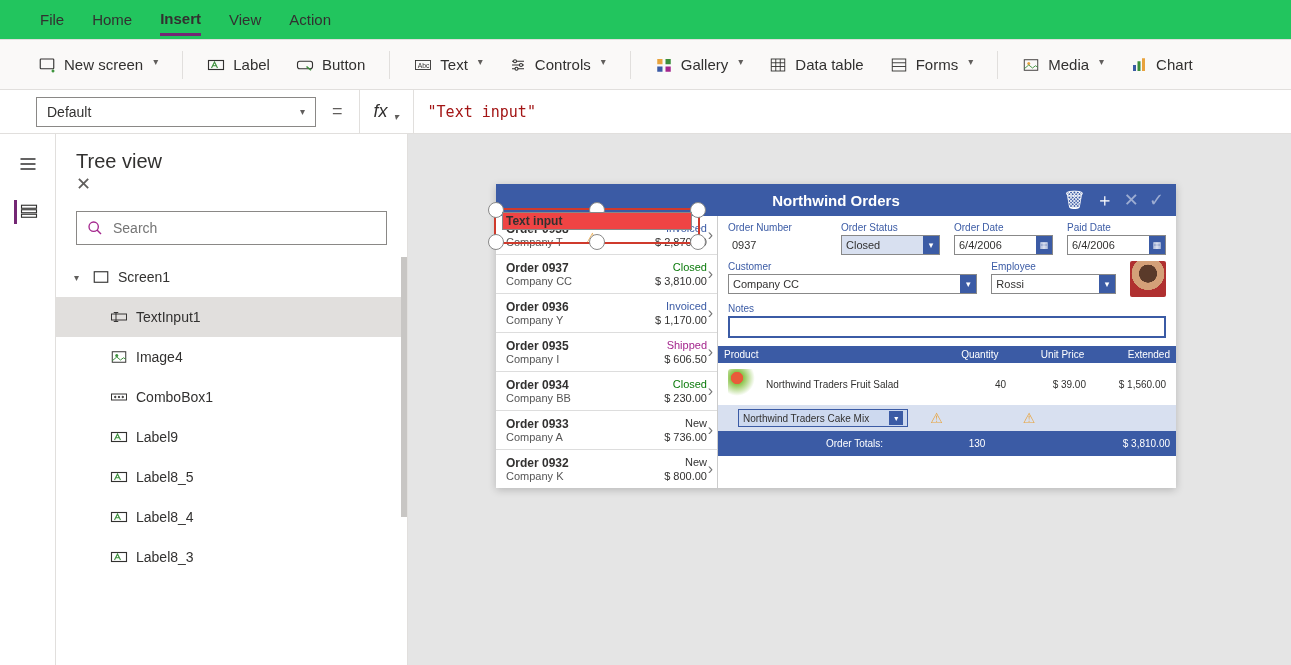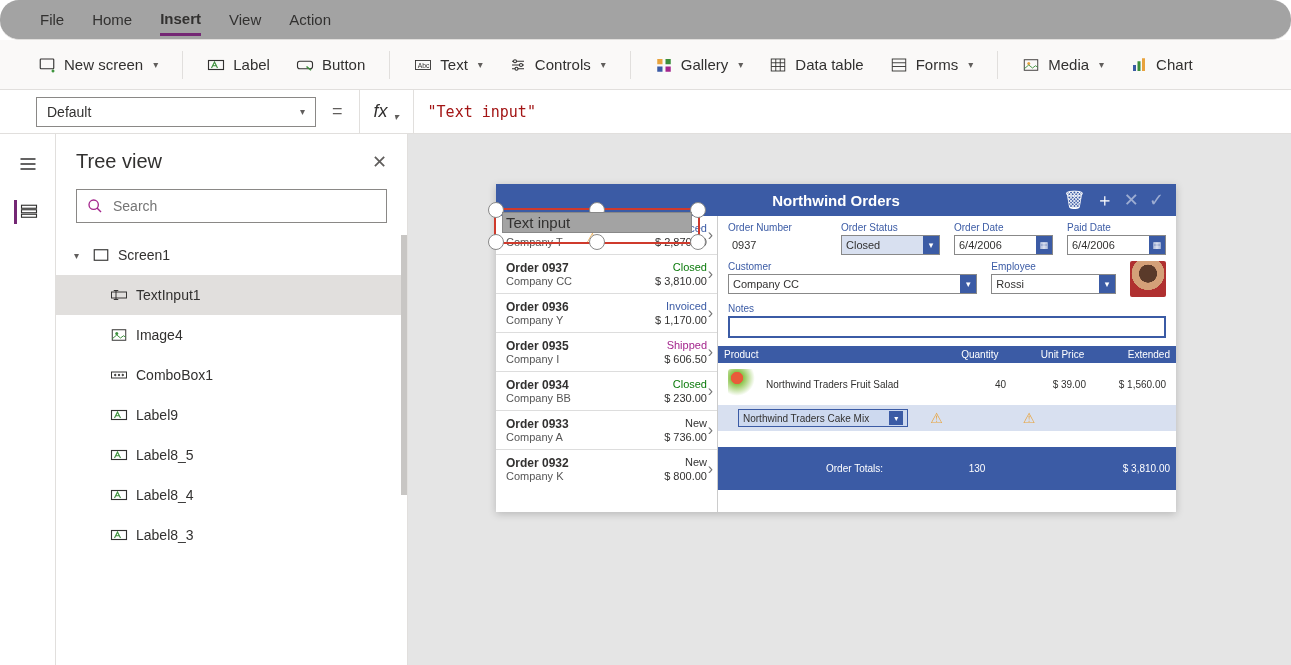--- a/index.html
+++ b/index.html
@@ -1,45 +1,45 @@
 <!DOCTYPE html>
 <html><head>
 <meta charset="utf-8">
 <style>
 * { box-sizing: border-box; margin: 0; padding: 0; font-family: "Segoe UI", sans-serif; }
 body { background: #fff; width: 1291px; height: 665px; overflow: hidden; font-size: 14px; color: #323130; }
 
 
-.menubar { display: flex; align-items: center; height: 40px; background: #a3a3a3; padding-left: 40px; gap: 28px; border-bottom: 1px solid #e1dfdd; border-radius: 19px; }
+.menubar { display: flex; align-items: center; height: 40px; background: #22c55e; padding-left: 40px; gap: 28px; border-bottom: 1px solid #e1dfdd; }
 .menubar .item { font-size: 15px; color: #323130; cursor: pointer; padding: 6px 0; }
 .menubar .item.active { font-weight: 600; border-bottom: 3px solid #742774; }
 
 
 .ribbon { display: flex; align-items: center; height: 50px; background: #faf9f8; padding-left: 32px; gap: 14px; border-bottom: 1px solid #e1dfdd; }
-.ribbon .rbtn { display: flex; align-items: center; gap: 8px; font-size: 15px; color: #323130; cursor: pointer; padding: 4px 6px; }
+.ribbon .rbtn { display: flex; align-items: flex-start; gap: 8px; font-size: 15px; color: #323130; cursor: pointer; padding: 4px 6px; }
 .ribbon .sep { width: 1px; height: 28px; background: #e1dfdd; margin: 0 4px; }
 .ribbon svg, .ribbon .ricon { width: 18px; height: 18px; }
 .chev { font-size: 10px; color: #605e5c; margin-left: 2px; }
 
 
 .formulabar { display: flex; align-items: center; height: 44px; border-bottom: 1px solid #e1dfdd; }
 .propsel { margin-left: 36px; width: 280px; height: 30px; border: 1px solid #8a8886; background: #fff; display: flex; align-items: center; padding: 0 10px; justify-content: space-between; }
 .eq { margin: 0 16px; font-size: 18px; color: #605e5c; }
 .fxwrap { display: flex; align-items: center; border-left: 1px solid #e1dfdd; height: 100%; }
 .fx { font-style: italic; font-family: "Segoe UI", serif; font-size: 18px; padding: 0 14px; color: #323130; display: flex; align-items: flex-end; gap: 4px;}
 .fxinput { border: none; outline: none; font-family: Consolas, monospace; font-size: 15px; color: #a31515; width: 700px; border-left: 1px solid #e1dfdd; height: 100%; padding-left: 14px; }
 
 
 .main { display: flex; height: calc(665px - 40px - 50px - 44px); }
 .leftrail { width: 56px; border-right: 1px solid #e1dfdd; display: flex; flex-direction: column; align-items: center; padding-top: 18px; gap: 24px; }
 .leftrail .railbtn { width: 24px; height: 24px; display:flex; align-items:center; justify-content:center; cursor:pointer; }
 .leftrail .railbtn.active { border-left: 3px solid #742774; margin-left: -3px; padding-left: 3px; }
 
 .treepanel { width: 352px; border-right: 1px solid #e1dfdd; display: flex; flex-direction: column; position: relative;}
-.treehead { display: flex; align-items: center; justify-content: space-between; padding: 16px 20px; }
+.treehead { display: flex; align-items: flex-start; justify-content: space-between; padding: 16px 20px; flex-direction: column; }
 .treehead h2 { font-size: 20px; font-weight: 400; }
 .treehead .close { font-size: 18px; color: #605e5c; cursor: pointer; }
 .searchbox { margin: 0 20px 12px; border: 1px solid #8a8886; height: 34px; display: flex; align-items: center; padding: 0 10px; gap: 10px; }
 .searchbox input { border: none; outline: none; font-size: 14px; flex: 1; }
 
 .treelist { overflow-y: auto; flex: 1; position: relative;}
 .treeitem { display: flex; align-items: center; height: 40px; padding-left: 12px; gap: 8px; font-size: 14px; cursor: pointer; }
 .treeitem.l1 { padding-left: 18px; }
 .treeitem.l2 { padding-left: 54px; }
 .treeitem.selected { background: #e1dfdd; }
@@ -64,21 +64,21 @@
 .orow .ostatus { font-size: 11px; text-align: right; }
 .orow .oprice { font-size: 11px; text-align: right; }
 .orow .arrow { position: absolute; right: 4px; top: 50%; transform: translateY(-50%); color: #777; font-size: 16px;}
 .st-inv { color: #3b5ba5; }
 .st-closed { color: #0b7a0b; }
 .st-shipped { color: #a4268d; }
 .st-new { color: #333; }
 
 .selbox { position: absolute; border: 2px solid #cf3a2c; background: rgba(255,255,255,0.0); z-index: 10; }
 .handle { position: absolute; width: 16px; height: 16px; background: #fff; border: 1px solid #888; border-radius: 50%; }
-.tinput { position: absolute; background: #a3a3a3; border: 1px solid #888; font-size: 15px; padding: 1px 3px; z-index: 11;}
+.tinput { position: absolute; background: #ef4444; border: 1px solid #888; font-size: 12px; padding: 1px 3px; z-index: 11; font-weight: bold;}
 .warn { color: #e8a33d; font-size: 14px; }
 
 .detail { flex: 1; padding: 6px 10px; font-size: 11px; }
 .frow { display: flex; gap: 14px; margin-bottom: 6px; }
 .fld { flex: 1; }
 .fld .lbl { color: #3b5ba5; font-size: 10px; margin-bottom: 2px; }
 .fld .val { border: 1px solid #888; background: #fff; height: 20px; display: flex; align-items: center; padding: 0 4px; font-size: 11px; }
 .fld .val.combo { background: #d8e0f0; justify-content: space-between; }
 .fld .val.combo .dd { background: #3b5ba5; color: #fff; width: 16px; height: 18px; display:flex; align-items:center; justify-content:center; font-size:9px; margin-right:-4px;}
 .fld .val.date { justify-content: space-between; }
@@ -91,21 +91,21 @@
 .prow { display: flex; align-items: center; padding: 6px 0; font-size: 10px; }
 .prow .pimg { width: 30px; height: 30px; border-radius: 3px; margin-right: 8px; }
 .pimg.raspberry { background: radial-gradient(circle, #8b1a3a 40%, #fff 41%); }
 .pimg.fruit { background: radial-gradient(circle at 30% 30%, #e85c3a 20%, #8bc34a 21%, #fff 60%); }
 .pimg.cake { background: linear-gradient(#f5e0b0 50%, #8b5a2b 50%); }
 .prow .pname { flex: 2; }
 .prow .pc { flex: 1; text-align: right; }
 .addrow { background: #d8e0f0; margin: 0 -10px; padding: 4px 10px; display: flex; align-items: center; gap: 10px;}
 .addrow .combo2 { border: 1px solid #3b5ba5; background: #cdd9ef; font-size: 10px; padding: 1px 4px; display:flex; align-items:center; gap: 20px;}
 .addrow .combo2 .dd { background:#3b5ba5; color:#fff; width:14px; height:14px; display:flex;align-items:center;justify-content:center; font-size:8px;}
-.totals { background: #3b5ba5; color: #fff; display: flex; font-size: 10px; padding: 16px 6px; margin: 16px -10px; gap: 20px; }
+.totals { background: #3b5ba5; color: #fff; display: flex; font-size: 10px; padding: 7px 6px; margin: 0 -10px; gap: 20px; }
 .totals .t1 { flex: 2.2; text-align: right; padding-right: 10px;} .totals .t2, .totals .t4 { flex: 1; text-align: right;} .totals .t3 { flex:1; }
 
 </style>
 </head>
 <body>
 
 <div class="menubar">
   <span class="item">File</span>
   <span class="item">Home</span>
   <span class="item active">Insert</span>

